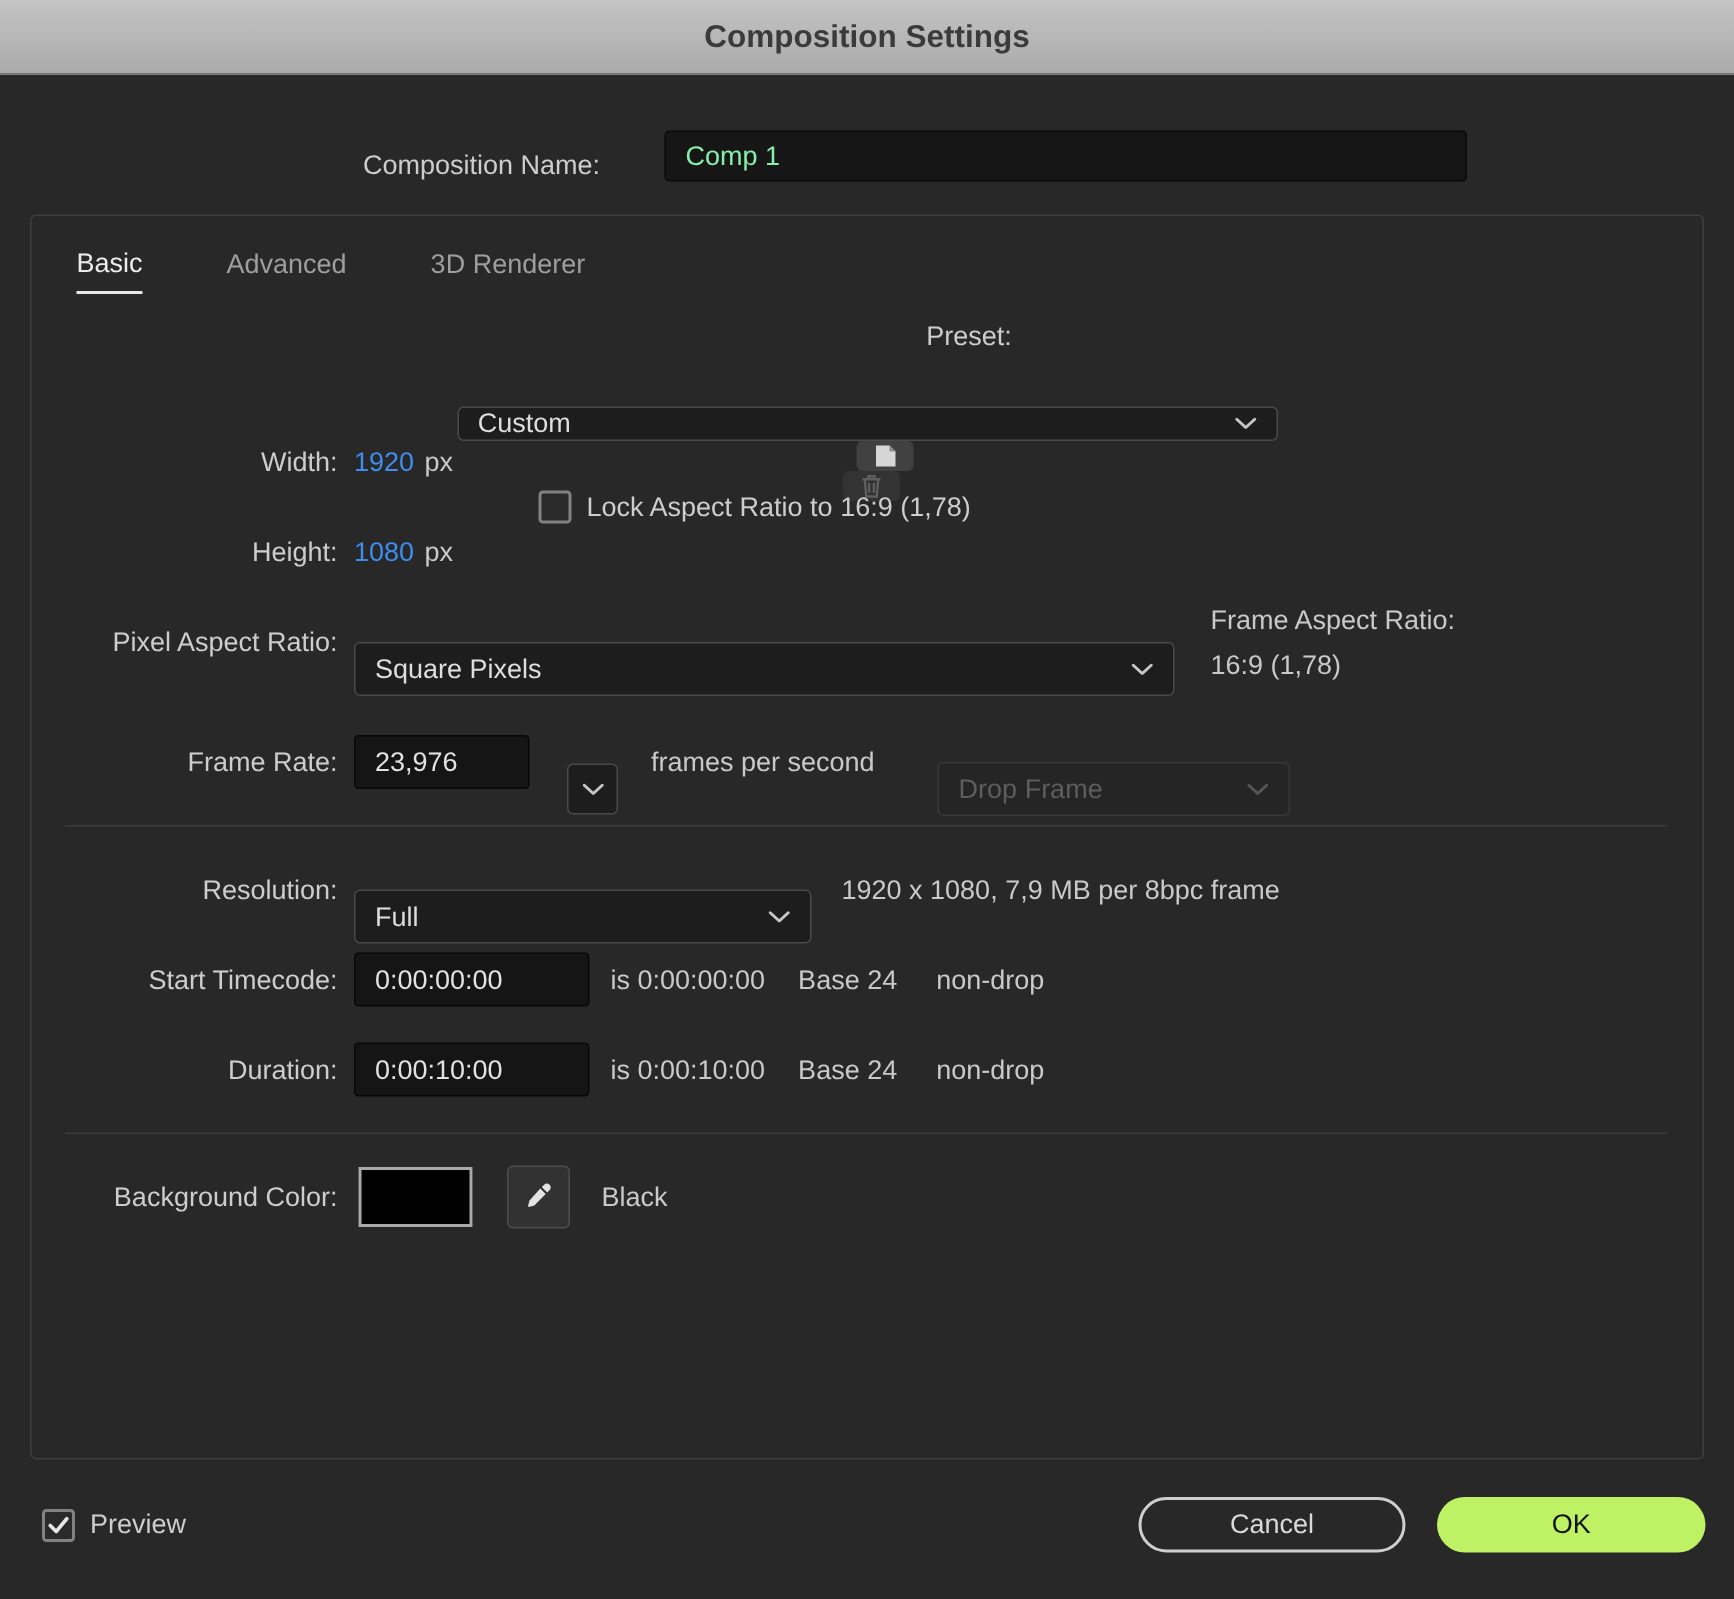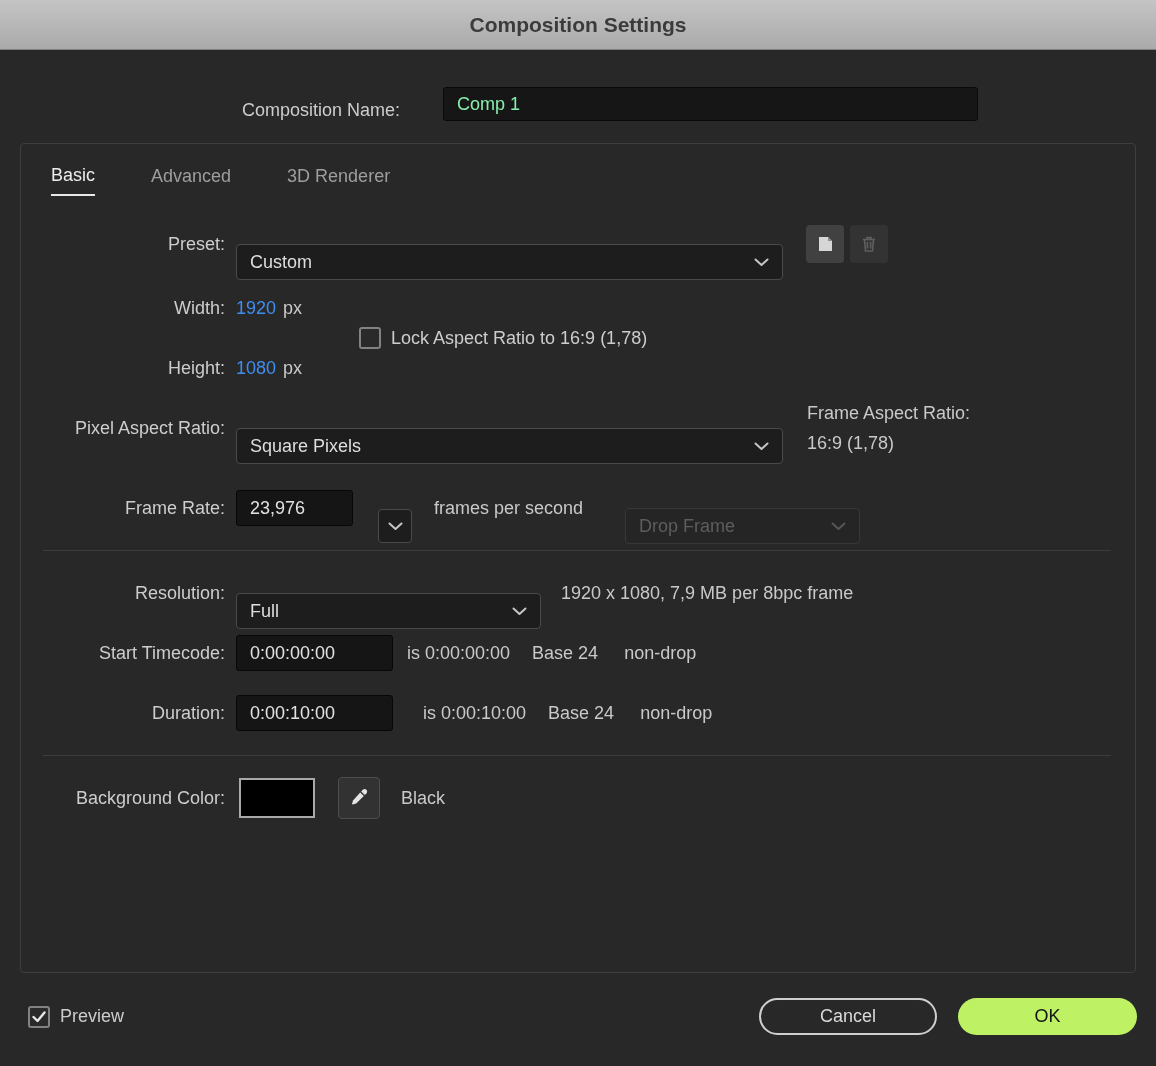--- a/index.html
+++ b/index.html
@@ -131,21 +131,21 @@
 </div>
 
 <div class="panel">
 
   <div class="tabs">
     <div class="tab active">Basic</div>
     <div class="tab">Advanced</div>
     <div class="tab">3D Renderer</div>
   </div>
 
-  <div class="row" style="margin-top:15px;">
+  <div class="row" style="margin-top:15px;flex-direction:column;">
     <div class="lbl">Preset:</div>
     <div class="dropdown wide">
       <span>Custom</span>
       <svg class="chev" width="15" height="9" viewBox="0 0 15 9">
           <polyline points="1.5,1.5 7.5,7 13.5,1.5" fill="none" stroke="#c6c6c6" stroke-width="2" stroke-linecap="round" stroke-linejoin="round"></polyline>
         </svg>
     </div>
     <button class="iconbtn save">
       <svg width="20" height="20" viewBox="0 0 20 20">
         <path d="M4 3 h9 l4 4 v10 h-13 z" fill="#d6d6d6"></path>
@@ -229,21 +229,21 @@
     <div class="lbl">Start Timecode:</div>
     <input type="text" class="tinput" style="width: 157px;" value="0:00:00:00">
     <span class="plain" style="margin-left:14px;">is 0:00:00:00</span>
     <span class="plain" style="margin-left:22px;">Base 24</span>
     <span class="plain" style="margin-left:26px;">non-drop</span>
   </div>
 
   <div class="row">
     <div class="lbl">Duration:</div>
     <input type="text" class="tinput" style="width: 157px;" value="0:00:10:00">
-    <span class="plain" style="margin-left:30px;">is 0:00:10:00</span>
+    <span class="plain" style="margin-left:14px;">is 0:00:10:00</span>
     <span class="plain" style="margin-left:22px;">Base 24</span>
     <span class="plain" style="margin-left:26px;">non-drop</span>
   </div>
 
   <div class="divider"></div>
 
   <div class="row">
     <div class="lbl">Background Color:</div>
     <div class="swatch" style="background: rgb(0, 0, 0);"></div>
     <button class="eyedrop-btn">

